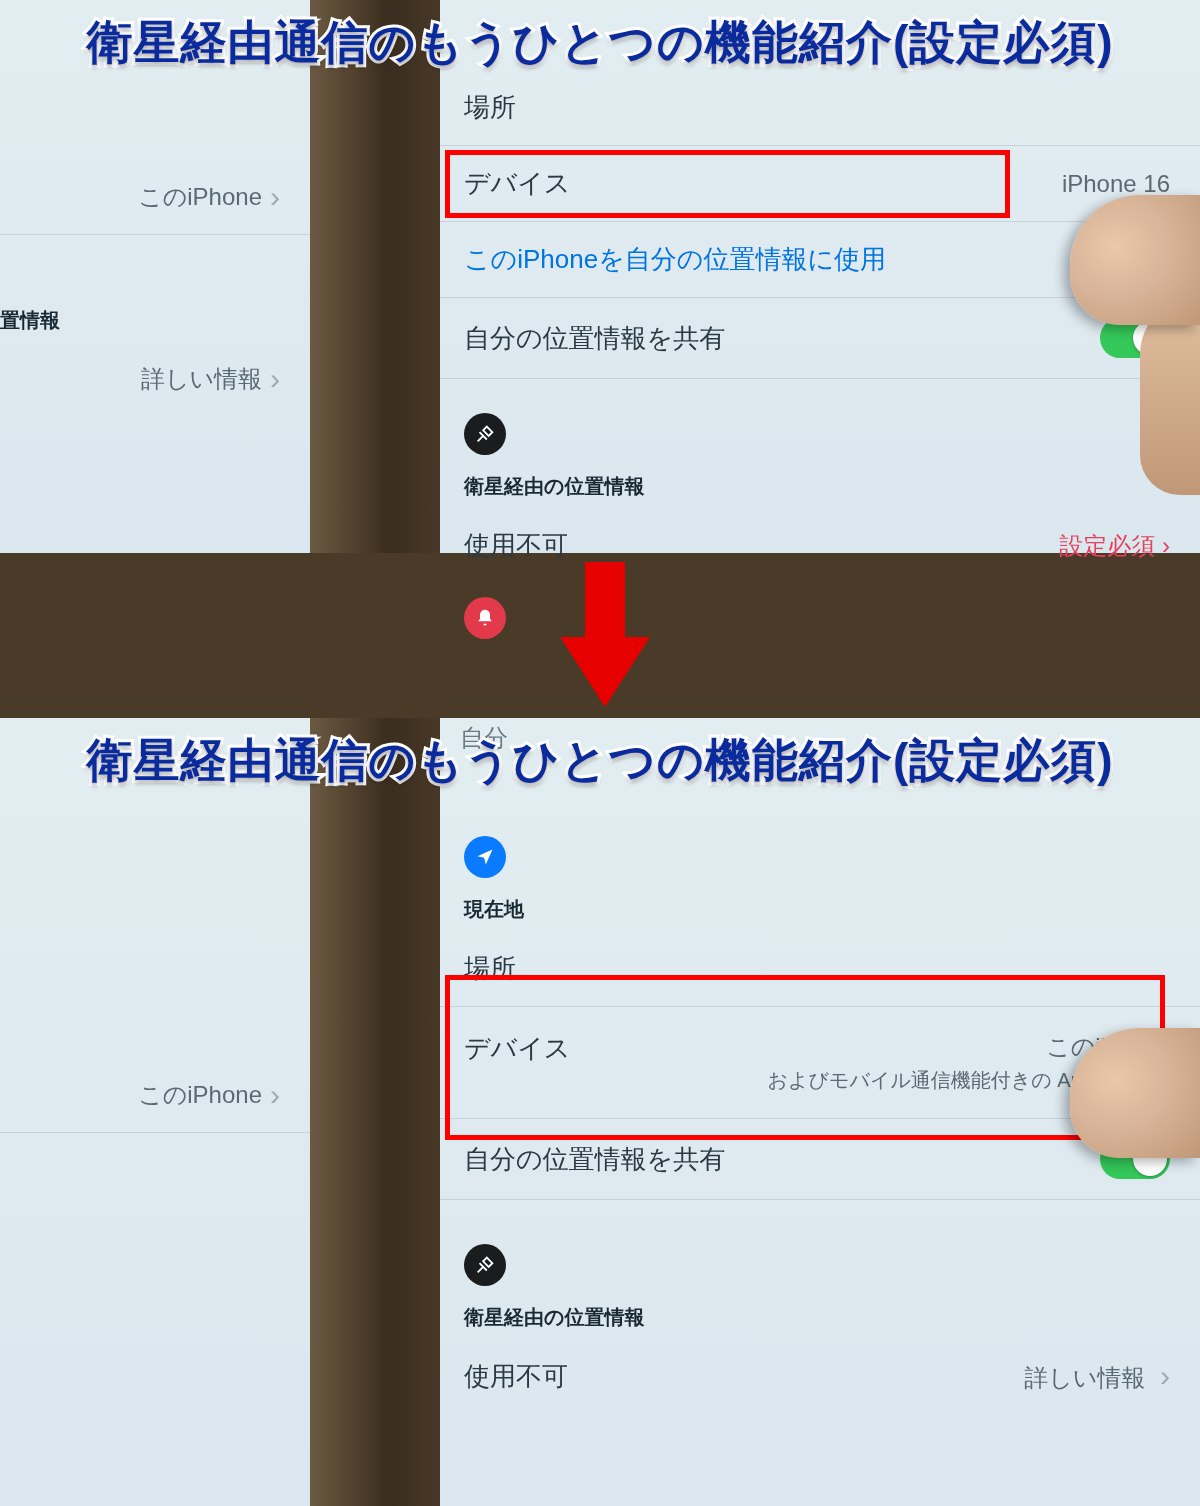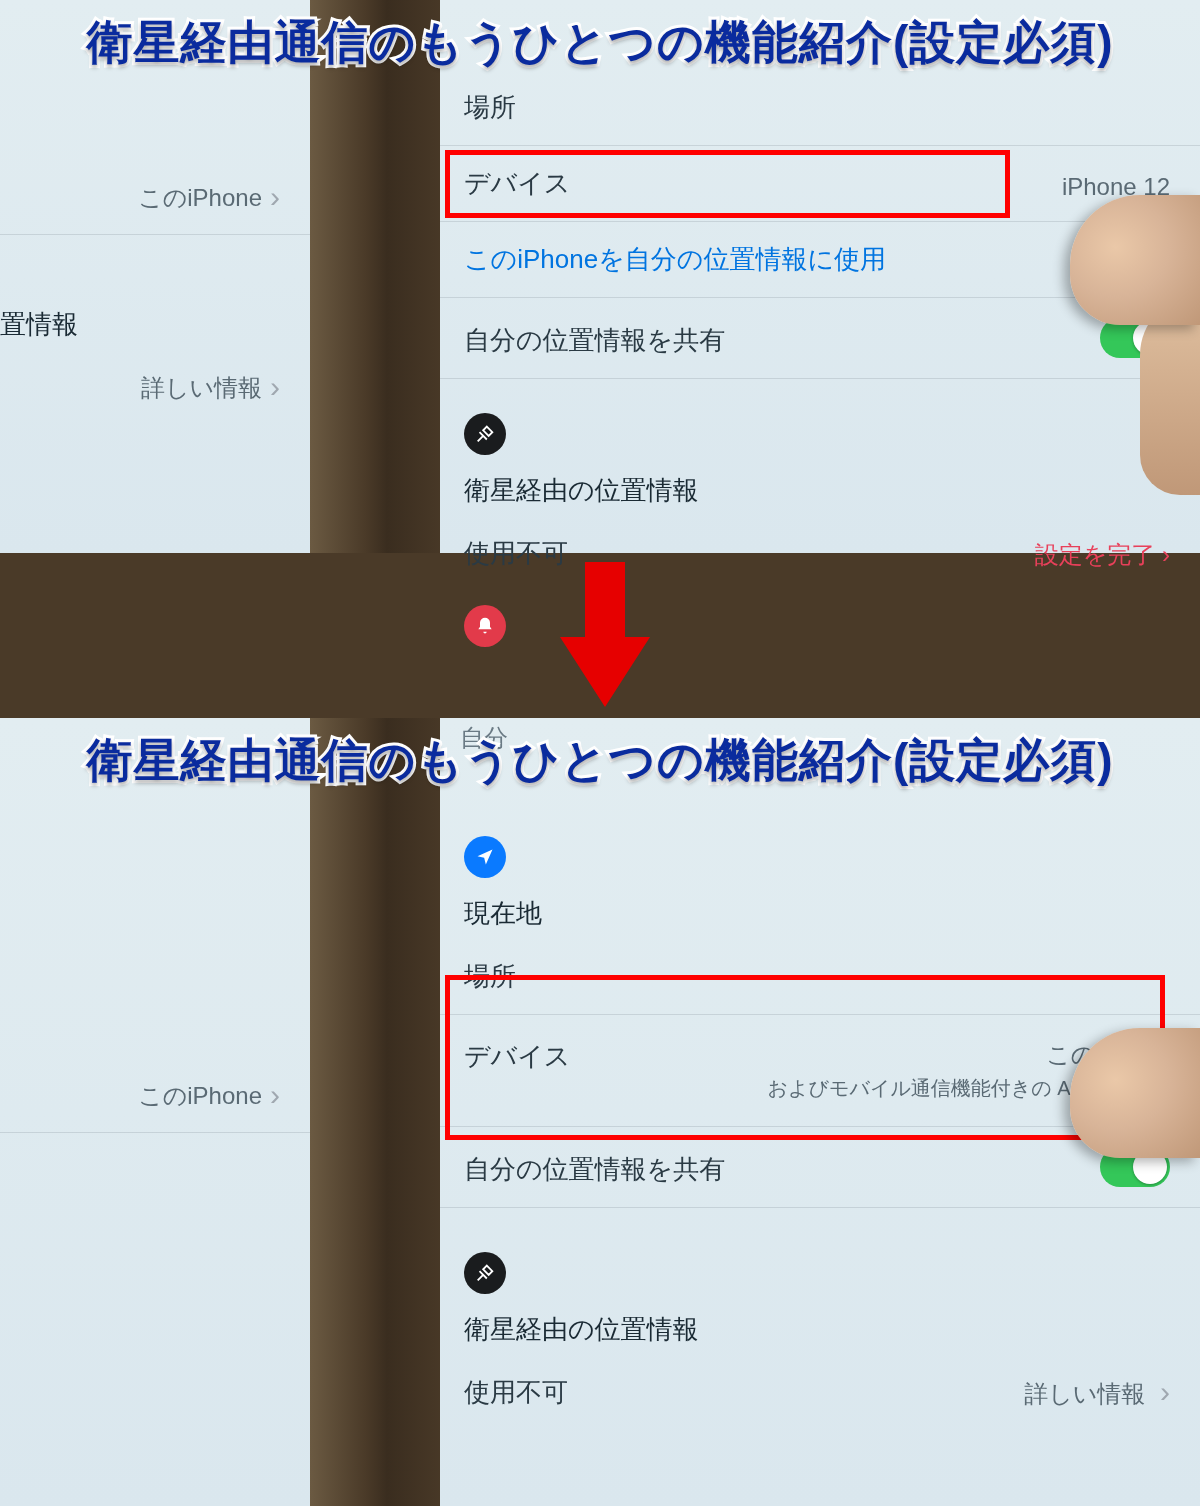--- a/index.html
+++ b/index.html
@@ -45,33 +45,33 @@
     font-weight: 900;
     color: #0a2b9e;
     -webkit-text-stroke: 6px #fff;
     paint-order: stroke fill;
     text-shadow: 0 3px 4px rgba(0,0,0,0.35);
     z-index: 50;
     letter-spacing: 1px;
   }
   .row {
     display: flex;
-    align-items: flex-end;
+    align-items: center;
     justify-content: space-between;
     padding: 20px 30px 20px 24px;
     font-size: 26px;
     color: #2a3a44;
     border-bottom: 1px solid rgba(128,140,148,0.25);
     min-height: 64px;
   }
   .row .value { color: #5a6a74; font-size: 24px; text-align: right; }
   .row .value.sub { font-size: 20px; line-height: 1.3; }
   .row.blue-text { color: #0074e0; font-weight: 500; }
   .left-phone .row { padding-left: 0; }
-  .section-hdr { font-weight: 400; padding: 12px 24px 8px; font-size: 26px; color: #1a2a34; }
+  .section-hdr { font-weight: 700; padding: 12px 24px 8px; font-size: 20px; color: #1a2a34; }
   .section-hdr.dim { color: #6a7a84; font-weight: 400; font-size: 24px; padding-left: 20px; }
   .iconcirc {
     width: 42px; height: 42px; border-radius: 21px;
     display: inline-flex; align-items: center; justify-content: center;
     margin: 14px 0 6px 24px;
     color: #fff; font-size: 22px;
   }
   .iconcirc.black { background: #1a1c1e; }
   .iconcirc.blue { background: #0a7aff; }
   .iconcirc.red { background: #e23a4a; }
@@ -157,39 +157,39 @@
     </div>
   </div>
 
   <div class="right-phone">
     <div style="height:70px"></div>
     <div class="row">
       <span>場所</span>
     </div>
     <div class="row">
       <span>デバイス</span>
-      <span class="value">iPhone 12</span>
+      <span class="value">iPhone 16</span>
     </div>
     <div class="row blue-text">
       <span>このiPhoneを自分の位置情報に使用</span>
     </div>
     <div class="row">
       <span>自分の位置情報を共有</span>
       <span class="toggle"></span>
     </div>
     <div style="height:20px"></div>
     <div class="iconcirc black">
       <svg width="22" height="22" viewBox="0 0 24 24" fill="none" stroke="#fff" stroke-width="2">
           <path d="M4 20 L10 14 M6 10 L14 18 M14 4 l6 6 -4 4 -6 -6 z"></path>
         </svg>
     </div>
     <div class="section-hdr">衛星経由の位置情報</div>
     <div class="row" style="border:none">
       <span>使用不可</span>
-      <span class="pink" style="font-size:24px"><span>設定を完了</span> ›</span>
+      <span class="pink" style="font-size:24px"><span>設定必須</span> ›</span>
     </div>
     <div class="iconcirc red">
       <svg width="20" height="20" viewBox="0 0 24 24" fill="#fff">
           <path d="M12 2a6 6 0 0 0-6 6v5l-2 3h16l-2-3V8a6 6 0 0 0-6-6zM10 19a2 2 0 0 0 4 0"></path>
         </svg>
     </div>
   </div>
   <div class="finger"></div>
   <div class="finger2"></div>
 </div>

